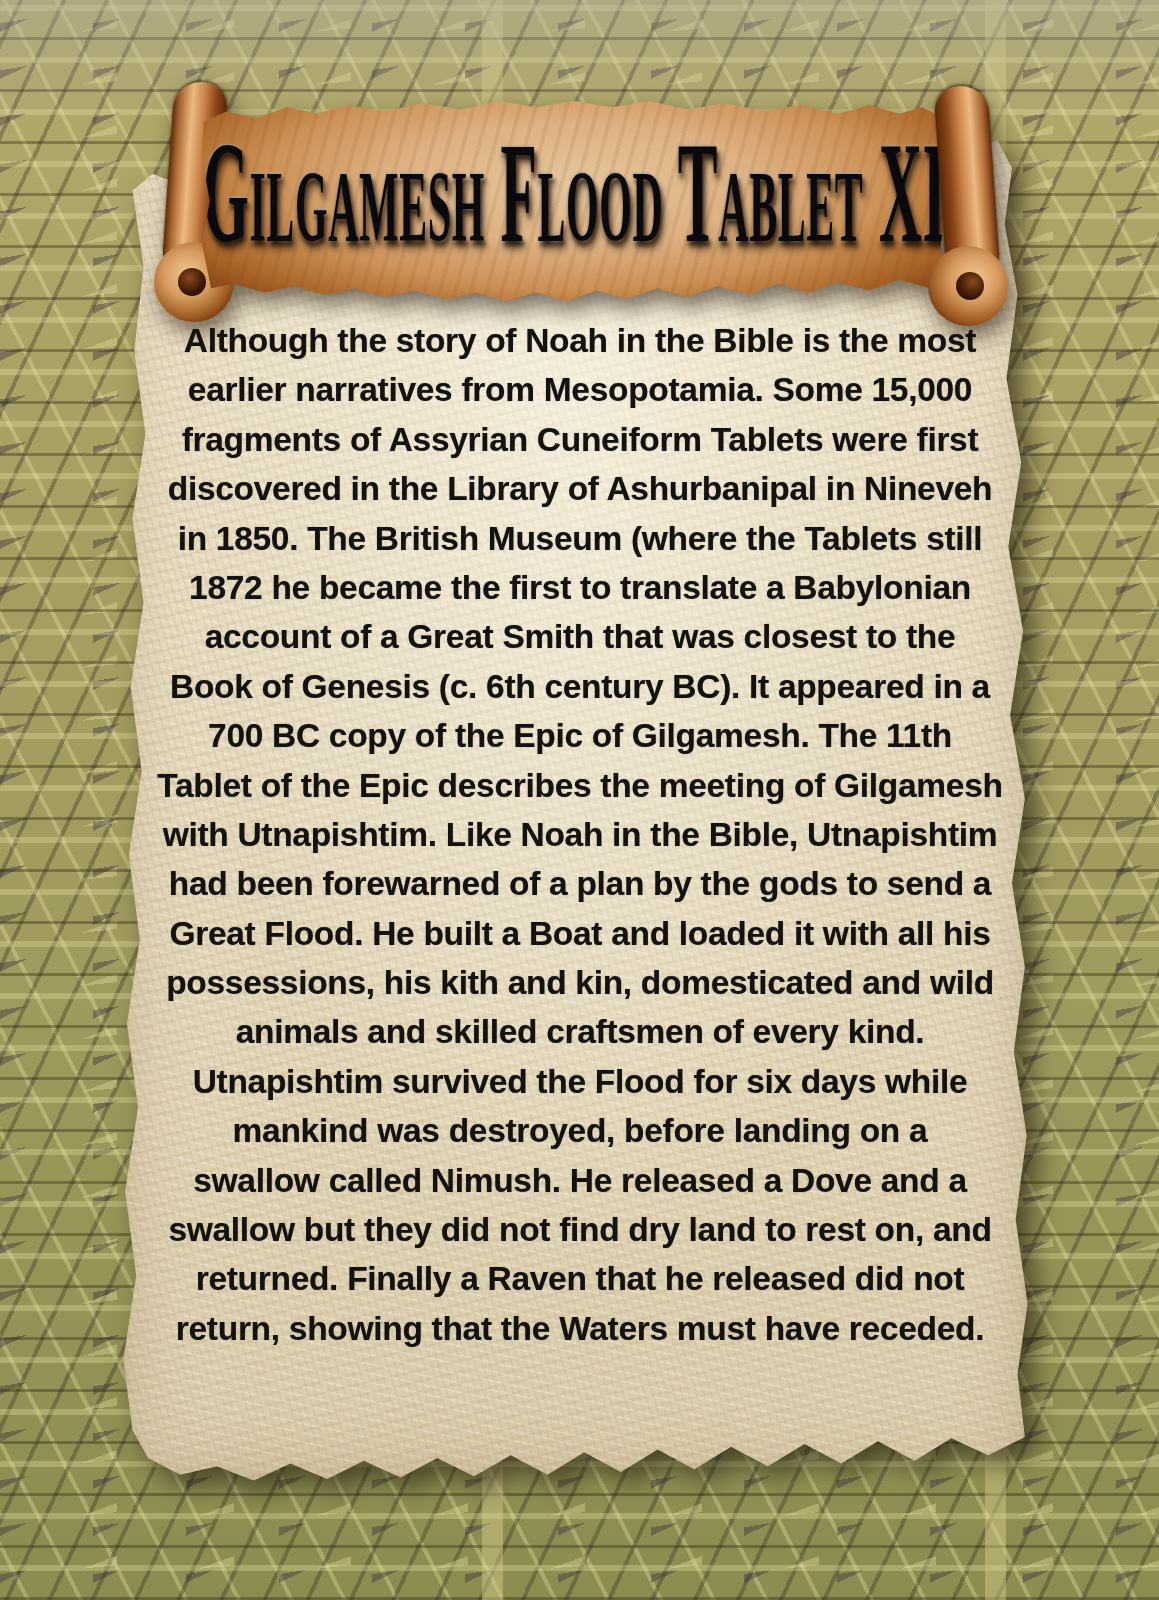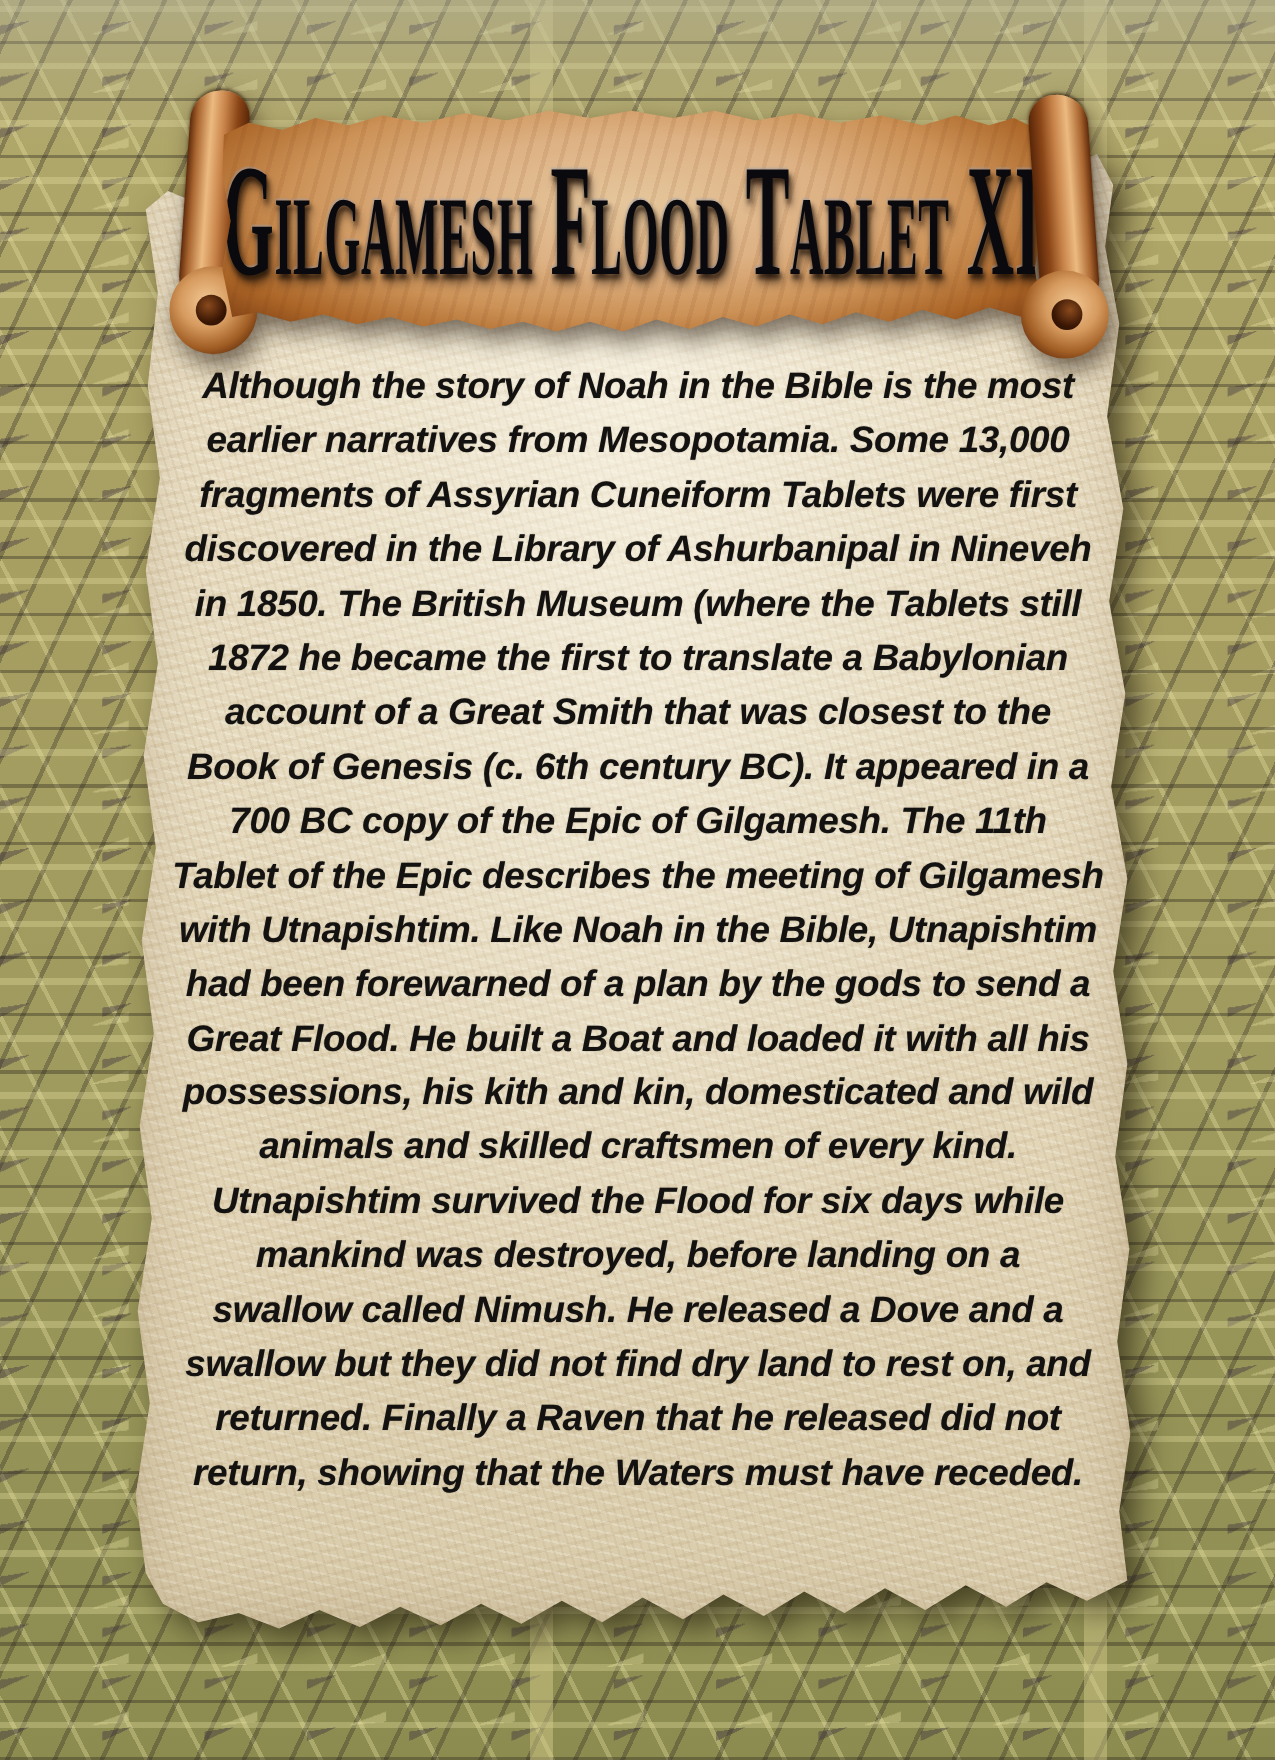--- a/index.html
+++ b/index.html
@@ -42,32 +42,32 @@
       96.8% 10%,98.2% 15%,97% 21%,98.6% 27%,97.2% 33%,98.8% 39%,97.4% 45%,99% 51%,97.6% 57%,
       99% 63%,97.8% 69%,99.2% 75%,98% 81%,99.3% 87%,98.2% 92%,99% 96.5%,
       95% 97.8%,91% 96.6%,87% 98.2%,83% 96.8%,79% 98.4%,75% 97%,71% 98.6%,67% 97.2%,63% 98.8%,
       59% 97.4%,55% 99%,51% 97.6%,47% 99.2%,43% 97.8%,39% 99.3%,35% 98%,31% 99.4%,27% 98.2%,
       23% 99.5%,19% 98.4%,15% 99.6%,11% 98.6%,7% 99.2%,3.5% 98%,1.8% 96%,
       0.8% 91%,2.2% 85%,1% 79%,2.4% 73%,1.2% 67%,2.6% 61%,1.4% 55%,2.8% 49%,1.6% 43%,
       3% 37%,1.8% 31%,3.2% 25%,2% 19%,3% 13%
     );
   }
   
-  .body-text{position:absolute;left:150px;top:327px;width:860px;font-style:italic;}
+  .body-text{position:absolute;left:150px;top:316px;width:860px;}
   .body-text .line{
     height:49.4px;line-height:49.4px;font-size:33.5px;font-weight:bold;
     letter-spacing:-0.3px;color:#141210;text-align:center;white-space:nowrap;
     text-shadow:0 0 1px rgba(25,22,18,0.45);
   }
   
   .scroll{position:absolute;left:138px;top:78px;width:882px;height:248px;
           filter:drop-shadow(5px 11px 11px rgba(28,14,2,0.58));}
   .scroll-body{
     position:absolute;left:58px;top:14px;right:68px;bottom:16px;
-    display:flex;align-items:center;justify-content:center;
+    display:flex;align-items:flex-start;justify-content:center;
     background-image:
       repeating-linear-gradient(105deg, rgba(120,60,20,0.10) 0 4px, rgba(0,0,0,0) 4px 15px),
       radial-gradient(ellipse at 50% 42%, #e5c69c 0%, #ddb183 34%, #cc9257 58%, #ab6527 78%, #7c3d12 93%, #58290b 100%);
     clip-path:polygon(
       1% 14%,4% 9%,8% 12%,12% 7%,16% 10%,20% 6%,25% 9%,30% 5%,35% 8%,40% 4%,45% 7%,50% 4%,
       55% 7%,60% 4%,65% 8%,70% 5%,75% 9%,80% 6%,85% 10%,89% 6%,93% 10%,96% 7%,99% 12%,
       98.5% 30%,99.5% 50%,98.5% 70%,99.2% 85%,
       97% 90%,93% 86%,89% 91%,85% 87%,81% 92%,77% 88%,73% 93%,69% 89%,65% 94%,61% 90%,
       57% 95%,53% 91%,49% 96%,45% 92%,41% 96%,37% 92%,33% 95%,29% 91%,25% 94%,21% 90%,
       17% 93%,13% 89%,9% 92%,5% 88%,2% 90%,
@@ -105,21 +105,21 @@
 <div class="stage">
 
   <div class="cuneiform-bg"></div>
 
   <div class="paper-wrap">
     <div class="paper"></div>
   </div>
 
   <div class="body-text">
       <div class="line">Although the story of Noah in the Bible is the most</div>
-      <div class="line">earlier narratives from Mesopotamia. Some 13,000</div>
+      <div class="line">earlier narratives from Mesopotamia. Some 15,000</div>
       <div class="line">fragments of Assyrian Cuneiform Tablets were first</div>
       <div class="line">discovered in the Library of Ashurbanipal in Nineveh</div>
       <div class="line">in 1850. The British Museum (where the Tablets still</div>
       <div class="line">1872 he became the first to translate a Babylonian</div>
       <div class="line">account of a Great Smith that was closest to the</div>
       <div class="line">Book of Genesis (c. 6th century BC). It appeared in a</div>
       <div class="line">700 BC copy of the Epic of Gilgamesh. The 11th</div>
       <div class="line">Tablet of the Epic describes the meeting of Gilgamesh</div>
       <div class="line">with Utnapishtim. Like Noah in the Bible, Utnapishtim</div>
       <div class="line">had been forewarned of a plan by the gods to send a</div>

